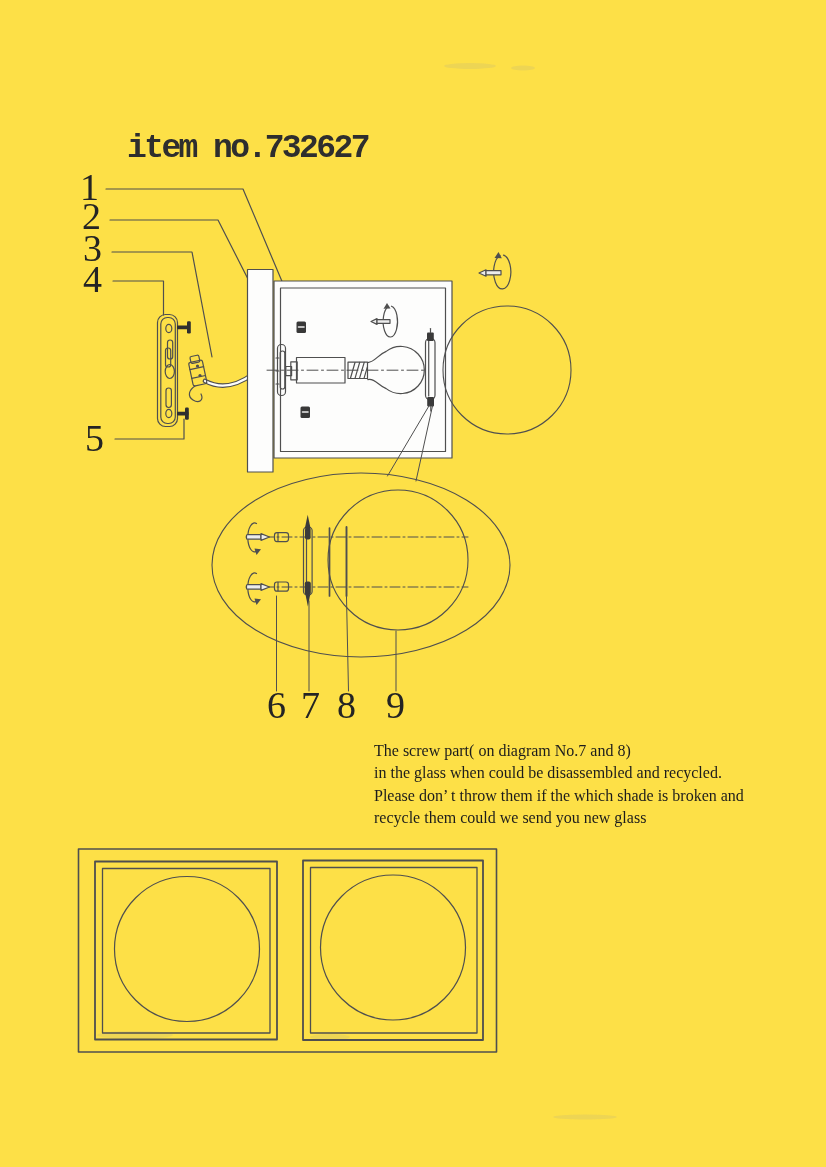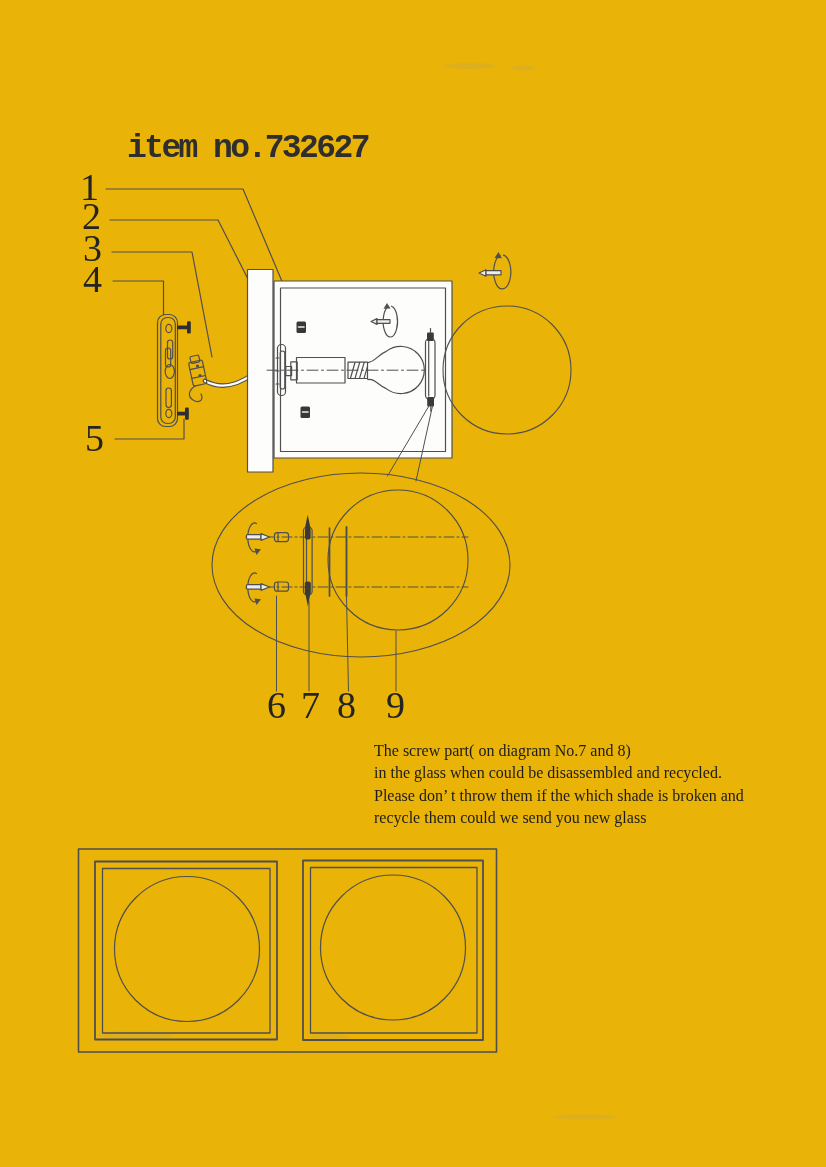--- a/index.html
+++ b/index.html
@@ -1,19 +1,19 @@
 <!DOCTYPE html>
 <html><head>
 <meta charset="utf-8">
 <style>
   html,body{margin:0;padding:0;background:#e8e8e8;}
   .page{
     position:relative;
     width:826px;height:1167px;
-    background:#eab308;
+    background:#fde047;
     font-family:"Liberation Serif", serif;
     overflow:hidden;
     margin:0 auto;
   }
   .diagram-svg{position:absolute;left:0;top:0;width:826px;height:1167px;}
   .title{
     position:absolute;left:127px;top:130px;
     font-family:"Liberation Mono", monospace;
     font-size:33px;font-weight:700;letter-spacing:-2.6px;
     color:#2e2e2e;white-space:nowrap;

